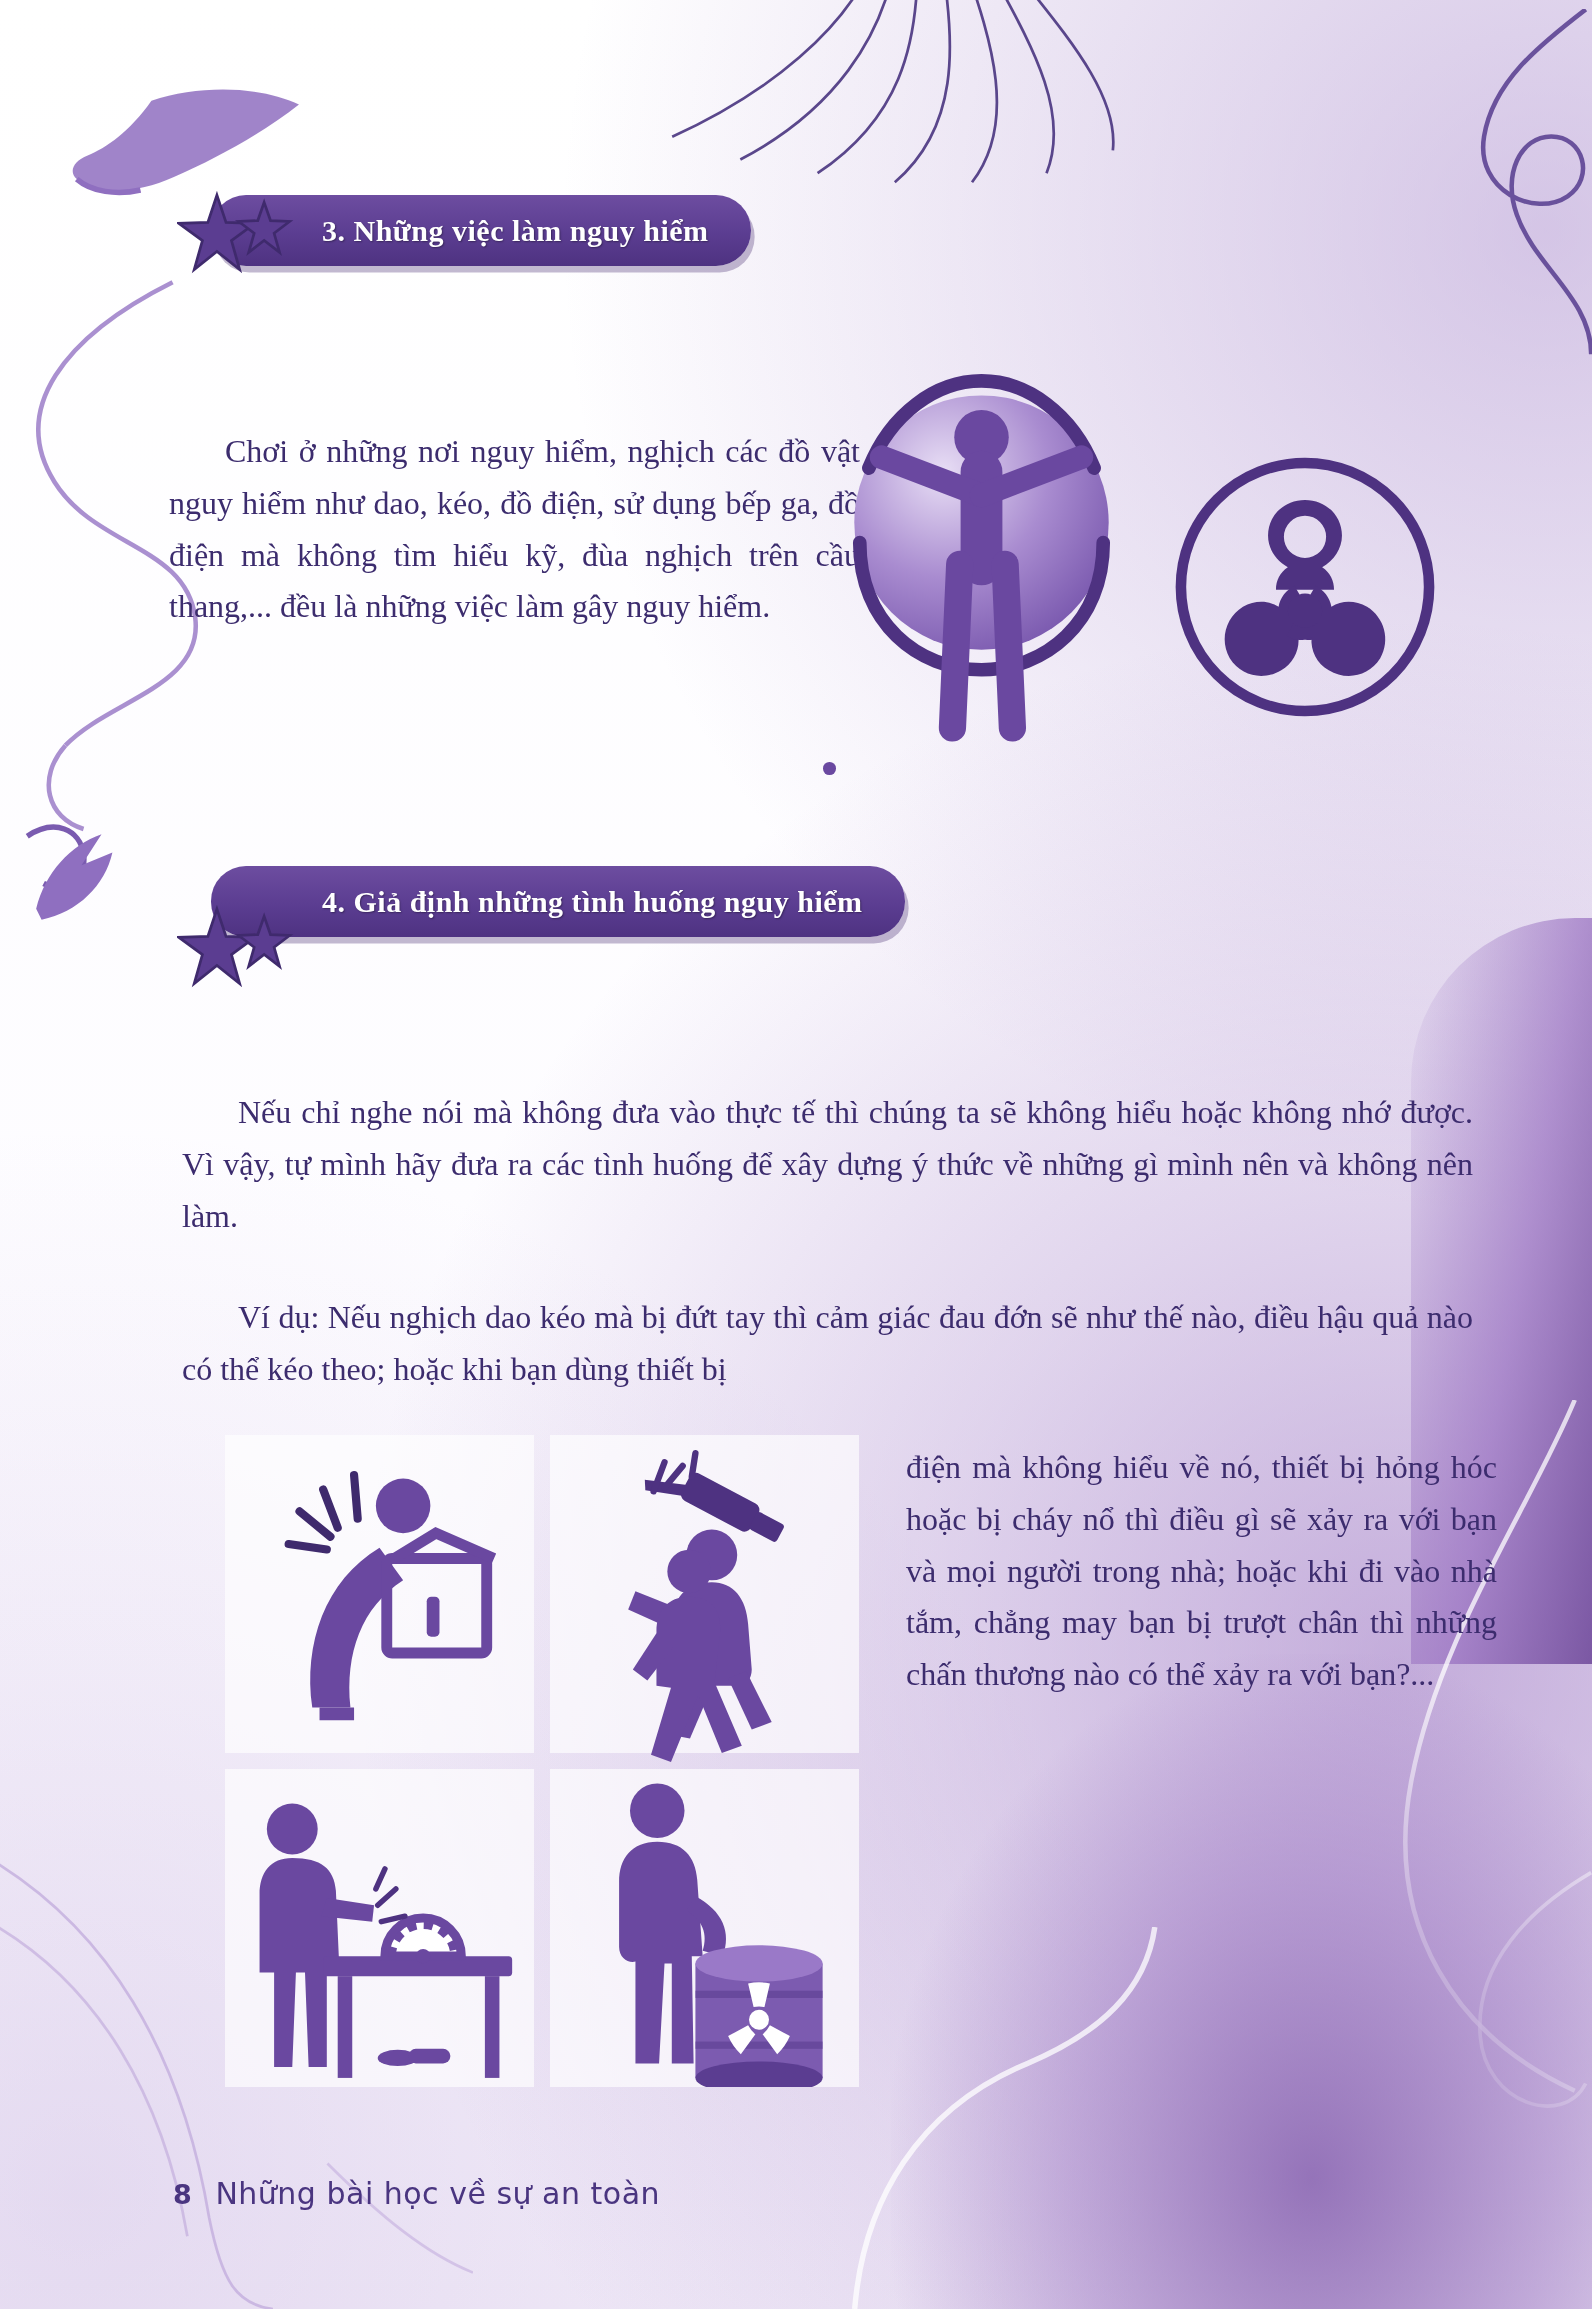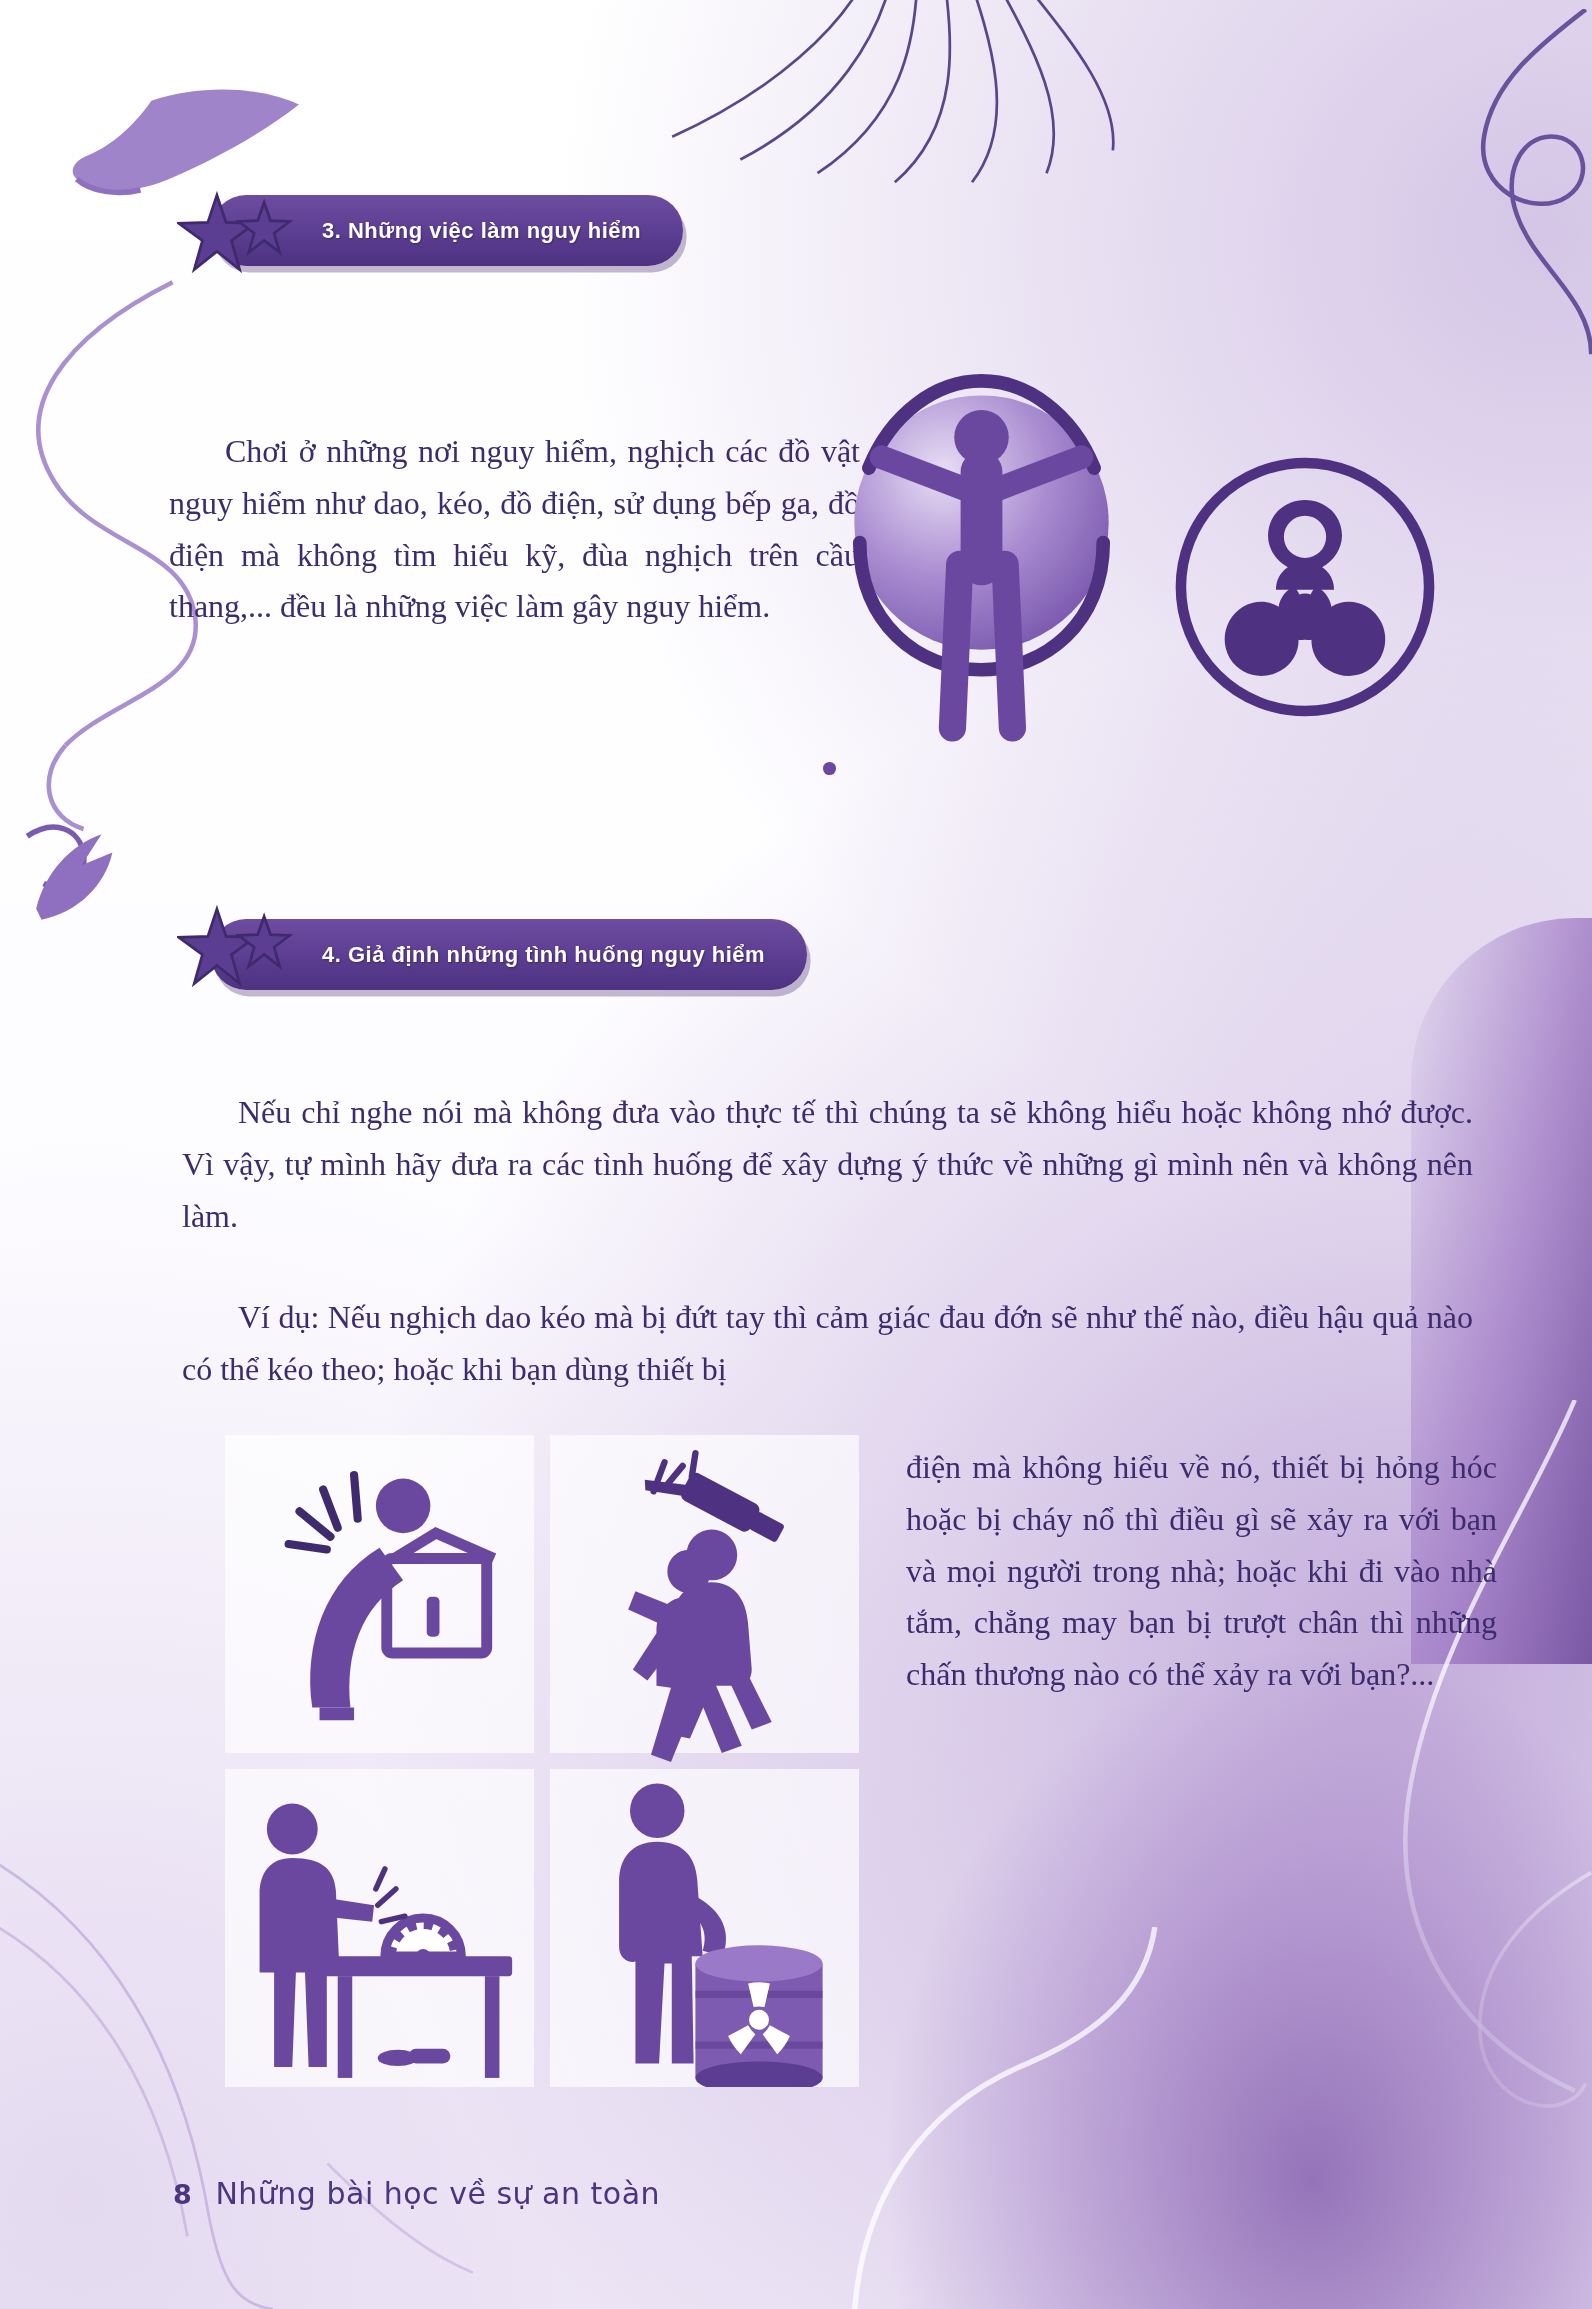--- a/index.html
+++ b/index.html
@@ -39,23 +39,23 @@
     align-items: center;
     height: 71px;
     border-radius: 35px;
     background: linear-gradient(180deg, #6d4da0 0%, #5b3d91 55%, #4e3281 100%);
     box-shadow: 3.6px 6.4px 0 rgba(120,100,150,0.45);
     padding-left: 111px;
     padding-right: 42px;
     color: #ffffff;
   }
   .banner-title {
-    font-family: Liberation Sans, sans-serif;
+    font-family: Liberation Serif, serif;
     font-weight: bold;
-    font-size: 22px;
+    font-size: 30px;
     letter-spacing: 0.5px;
     white-space: nowrap;
     text-shadow: 0.9px 0.9px 1.8px rgba(0,0,0,0.35);
   }
   .stars {
     position: absolute;
     left: 9px;
     top: -11px;
     width: 109px;
     height: 91px;
@@ -222,21 +222,21 @@
         <path d="M100 34 c-16 0-28 12-28 27 0 10 6 19 15 24 -6 4-9 10-9 17h44c0-7-3-13-9-17 9-5 15-14 15-24 0-15-12-27-28-27z m0 12a16 16 0 1 1 0 32 16 16 0 0 1 0-32z"></path>
         <path d="M43 154 c-8-14-3-31 10-39 9-5 19-5 27 0 1-7 6-13 12-16l22 38c-6 4-13 4-19 1 1 10-4 20-13 25-13 8-30 5-39-9z m10-6a16 16 0 1 1 28-16 16 16 0 0 1-28 16z"></path>
         <path d="M157 154 c8-14 3-31-10-39-9-5-19-5-27 0-1-7-6-13-12-16L86 137c6 4 13 4 19 1-1 10 4 20 13 25 13 8 30 5 39-9z m-10-6a16 16 0 1 0-28-16 16 16 0 0 0 28 16z"></path>
         <circle cx="100" cy="118" r="13"></circle>
       </g>
     </svg>
   </div>
 
   <div class="deco" style="left:823px; top:762px; width:12.7px; height:12.7px; border-radius:50%; background:#6a48a0;"></div>
 
-  <div class="banner" style="left:211px; top:919px;">
+  <div class="banner" style="left:211px; top:866px;">
     <span class="banner-title">4. Giả định những tình huống nguy hiểm</span>
   </div>
   <div class="deco stars" style="left:177px; top:900px;">
     <svg width="118" height="100" viewBox="0 0 130 110">
       <path d="M44 10 L54 40 L86 41 L60 60 L69 92 L44 72 L19 92 L28 60 L2 41 L34 40 Z" fill="#5b3d91" stroke="#3f2a6d" stroke-width="3"></path>
       <path d="M96 18 L103 38 L124 39 L107 52 L113 73 L96 60 L79 73 L85 52 L68 39 L89 38 Z" fill="#5b3d91" stroke="#3f2a6d" stroke-width="3"></path>
     </svg>
   </div>
 
   <div class="para" style="left:182px; top:1068px; width:1291px;">

